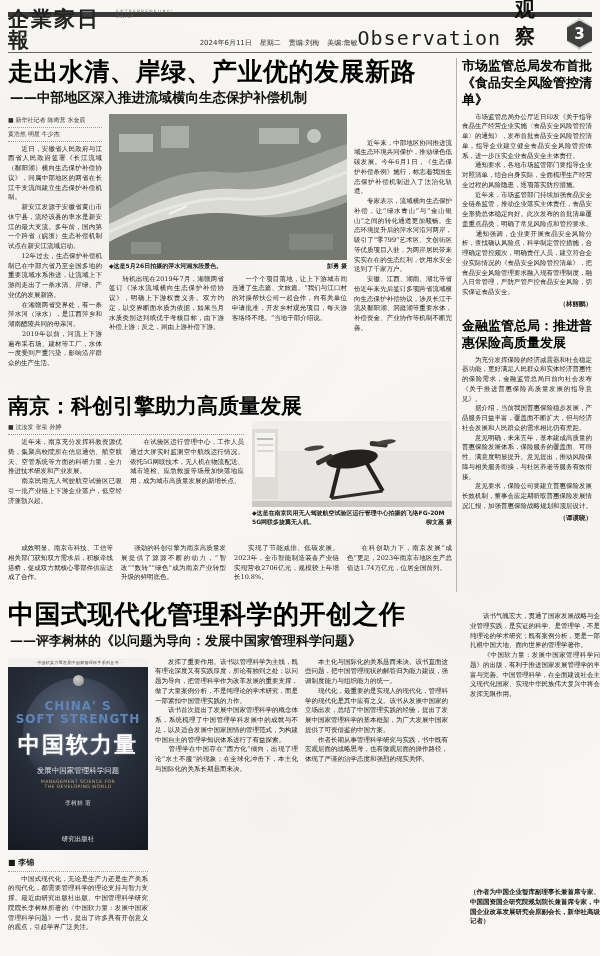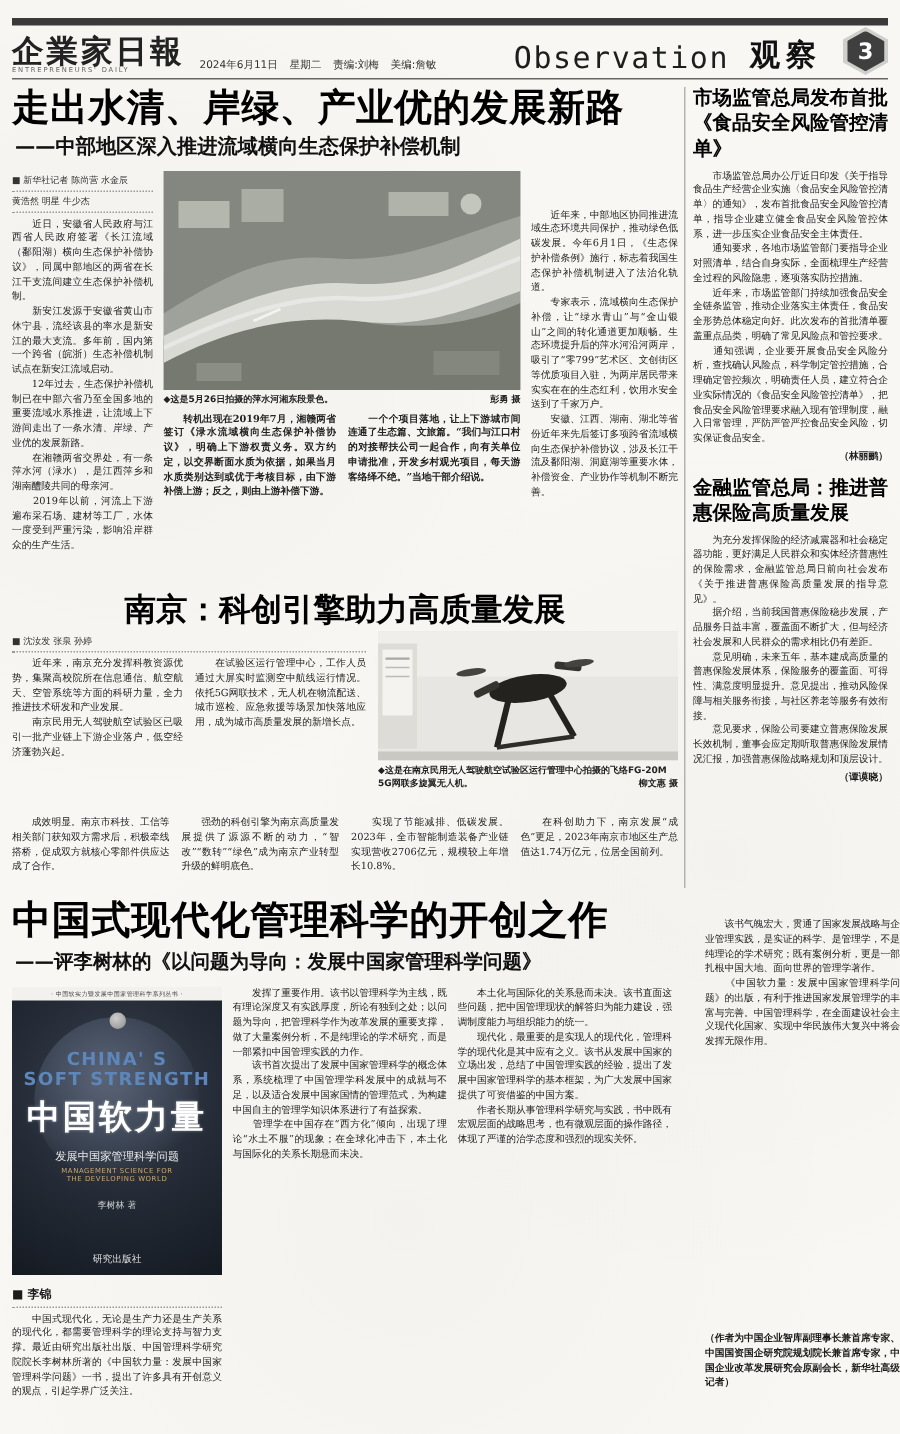--- a/index.html
+++ b/index.html
@@ -8,21 +8,21 @@
     position:relative; width:600px; height:956px; margin:0 auto;
     background:#f8f7f3; color:#1b1b1b; overflow:hidden;
     background-image:
       radial-gradient(circle at 15% 25%, rgba(0,0,0,.025), transparent 35%),
       radial-gradient(circle at 80% 60%, rgba(0,0,0,.02), transparent 40%),
       radial-gradient(circle at 45% 85%, rgba(0,0,0,.02), transparent 35%);
   }
   .topbar { position:absolute; left:8px; right:8px; top:12px; height:5px; background:#3a3a3a; }
   .header { position:absolute; left:8px; right:8px; top:20px; height:33px;
     border-bottom:1px solid #666; display:flex; align-items:flex-end; }
-  .masthead-group { display:flex; flex-direction:column; padding-bottom:2px;justify-content:flex-end; }
+  .masthead-group { display:flex; flex-direction:row; padding-bottom:2px;justify-content:flex-end; }
   .masthead { font-size:21px; font-weight:900; letter-spacing:2px; color:#222; line-height:1; }
   .masthead-en { font-size:4.5px; letter-spacing:1.2px; color:#666;
     font-family:"DejaVu Sans","Liberation Sans",sans-serif; margin-top:1px; }
   .dateline { font-family:"DejaVu Sans","Liberation Sans",sans-serif; font-size:7px;
     color:#333; margin-left:10px; padding-bottom:4px; display:flex; gap:8px; white-space:nowrap; }
   .header-right { margin-left:auto; display:flex; align-items:flex-end; gap:14px; padding-bottom:2px; }
   .section-en { font-family:"DejaVu Sans Mono","Liberation Mono",monospace; font-size:20px;
     color:#1e1e1e; letter-spacing:1px; }
   .section-cn { font-family:"DejaVu Sans","Liberation Sans",sans-serif; font-size:20px;
     font-weight:bold; letter-spacing:4px; color:#111; }
@@ -48,27 +48,27 @@
   .article1 { position:absolute; left:8px; top:58px; width:444px; }
   .a1-h1 { font-size:25px; font-weight:900; letter-spacing:.5px; color:#000; line-height:1.1; }
   .a1-sub { font-family:"DejaVu Sans","Liberation Sans",sans-serif; font-size:13.5px;
     font-weight:bold; color:#111; margin:3px 0 7px 2px; }
   .a1-row { display:flex; gap:7px; }
   .a1-c1 { width:94px; flex:none; }
   .a1-mid { width:238px; flex:none; }
   .a1-c4 { width:98px; flex:none; height:282px;margin-top:25px; }
   .photo1 { width:238px; height:146px; background:#aeb0aa; overflow:hidden; }
   .a1-caption { margin:2px 0 4px; }
-  .a1-subcols { display:flex; gap:8px;font-weight:bold; }
+  .a1-subcols { display:flex; gap:8px; }
   .a1-subcols .bt { width:115px; height:118px; }
   .a1-c1 .bt { height:258px; margin-top:3px; }
 
   
   .article2 { position:absolute; left:8px; top:394px; width:444px; }
-  .a2-h2 { font-size:21px; font-weight:900; color:#000; line-height:1.1; margin-bottom:4px;text-align:center; }
+  .a2-h2 { font-size:21px; font-weight:900; color:#000; line-height:1.1; margin-bottom:4px; }
   .a2-row1 { display:flex; gap:8px; }
   .a2-left { width:236px; flex:none; }
   .a2-cols { display:flex; gap:8px; margin-top:3px; }
   .a2-cols .bt { width:114px; height:100px; }
   .photo2-block { width:200px; flex:none; }
   .photo2 { width:200px; height:86px; background:#e6e5e1; position:relative; overflow:hidden; }
   .a2-row2 { display:flex; gap:8px; margin-top:6px; }
   .a2-row2 .bt { width:105px; height:60px; }
 
   

